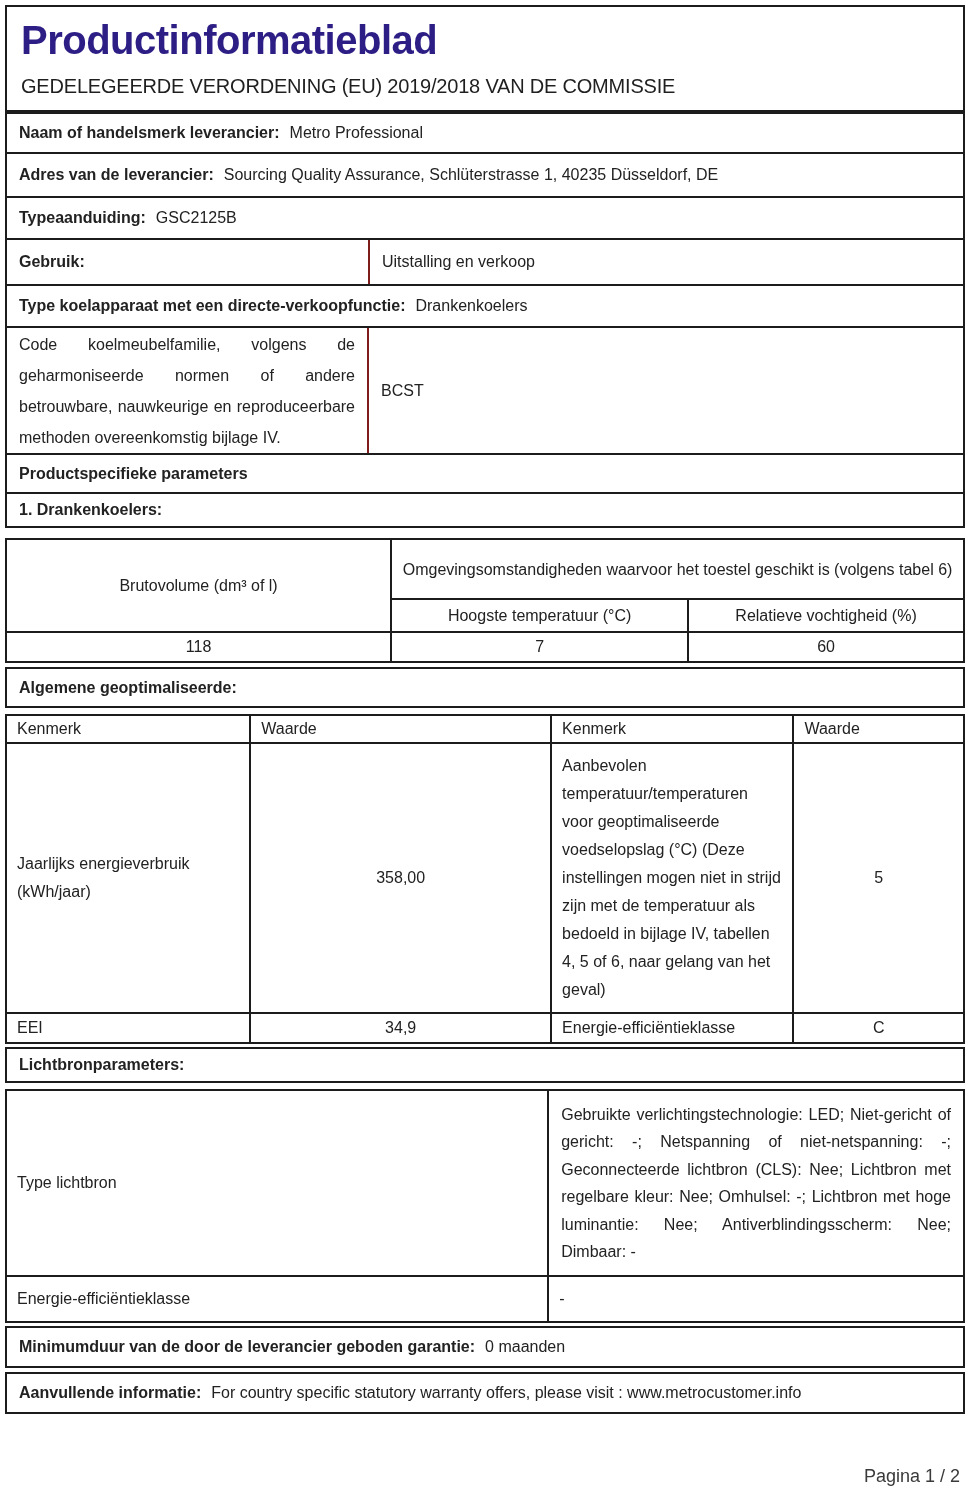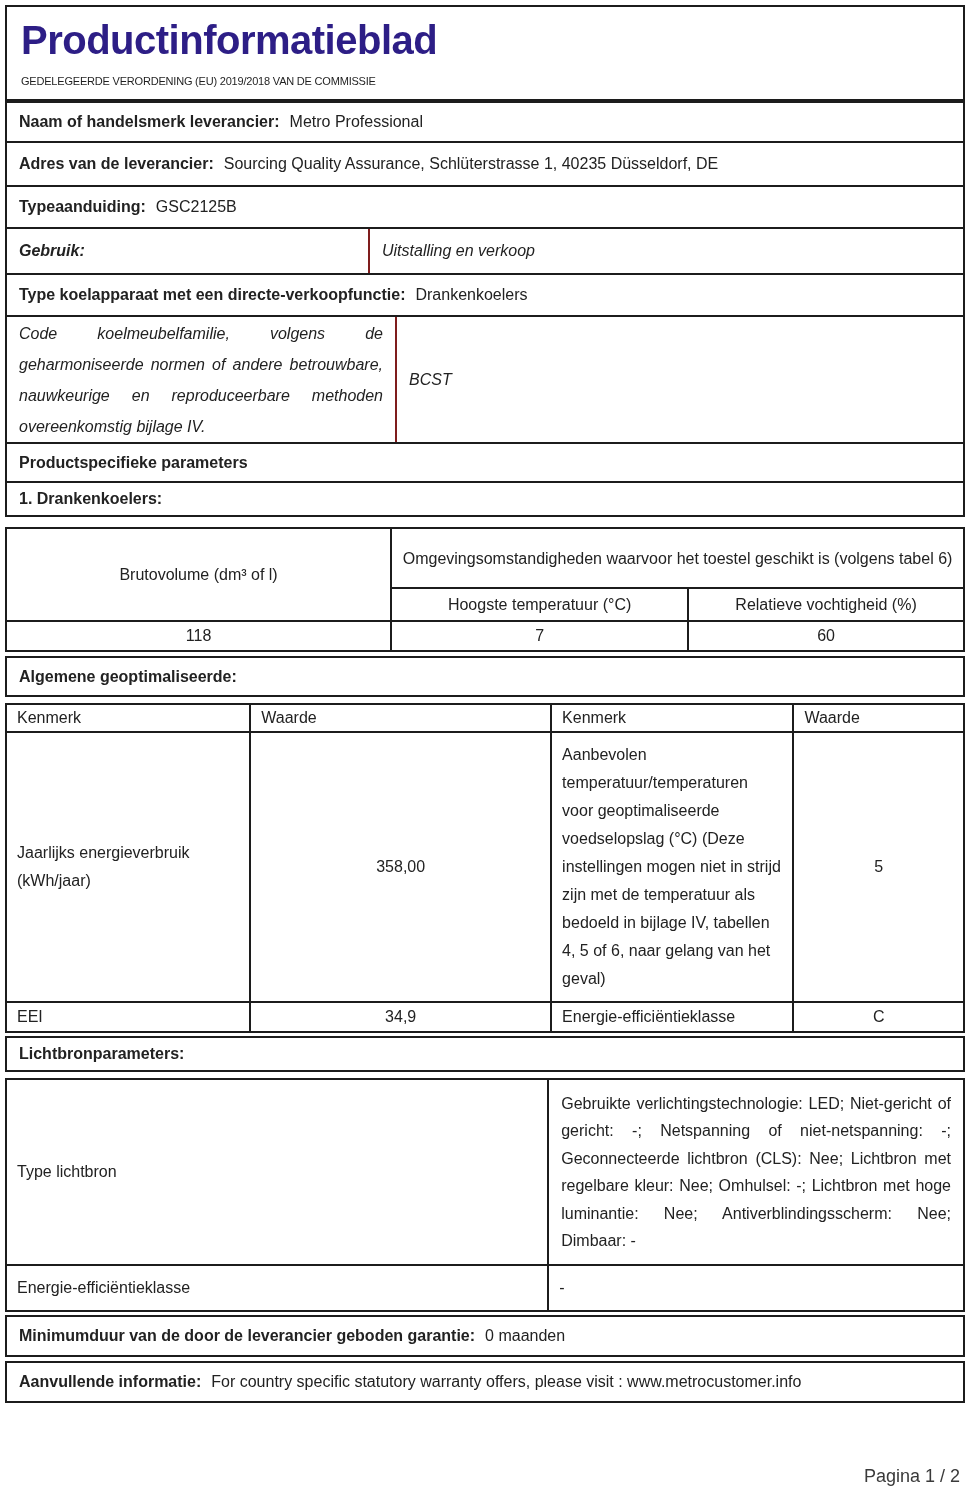--- a/index.html
+++ b/index.html
@@ -15,36 +15,36 @@
   
   .box{border:2px solid #1c1c1c;box-sizing:border-box;background:#fff;}
   .group .box + .box{margin-top:-2px;} .gap3{height:3px;} .gap4{height:4px;} .gap6{height:6px;} .gap10{height:10px;}
 
   
   .header-box{padding:10px 14px 12px 14px;}
   .title{
     font-size:40px;font-weight:bold;letter-spacing:-0.5px;
     line-height:46px;
   }
-  .subtitle{margin-top:12px;font-size:11px;letter-spacing:-0.2px;color:#1f1f1f;}
+  .subtitle{margin-top:12px;font-size:20px;letter-spacing:-0.2px;color:#1f1f1f;}
 
   
   .row{display:flex;align-items:center;padding:0 12px;box-sizing:border-box;}
   .lbl{font-weight:bold;white-space:nowrap;}
   .val{margin-left:10px;}
   .split{display:flex;align-items:stretch;padding:0;}
-  .split .cell{display:flex;align-items:center;padding:0 12px;box-sizing:border-box;font-style:italic;}
+  .split .cell{display:flex;align-items:center;padding:0 12px;box-sizing:border-box;}
   .split .divider{border-left:2px solid #7f1d1d;}
 
   .h42{min-height:42px;} .h44{min-height:44px;} .h46{min-height:46px;}
   .h48{min-height:48px;} .h41{min-height:41px;} .h36{min-height:36px;}
   .h129{min-height:129px;}
 
   .justify{text-align:justify;text-justify:inter-word;}
-  .code-cell{width:388px;line-height:31px;padding:6px 14px 6px 12px;}
+  .code-cell{width:360px;line-height:31px;padding:6px 14px 6px 12px;}
   .code-val{flex:1;}
 
   
   table{border-collapse:collapse;width:100%;table-layout:fixed;}
   td{border:2px solid #1c1c1c;box-sizing:border-box;padding:2px 10px;vertical-align:middle;}
   .volume-table td{text-align:center;}
   .volume-table .r1 td{height:60px;line-height:27px;}
   .volume-table .r2 td{height:33px;}
   .volume-table .r3 td{height:30px;}
 

